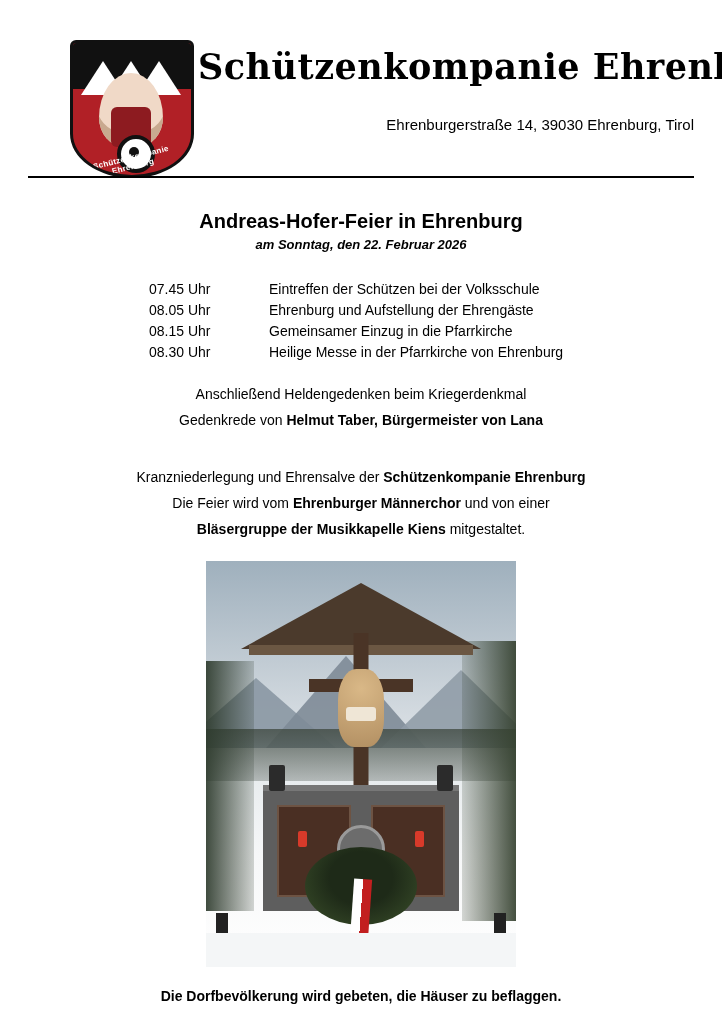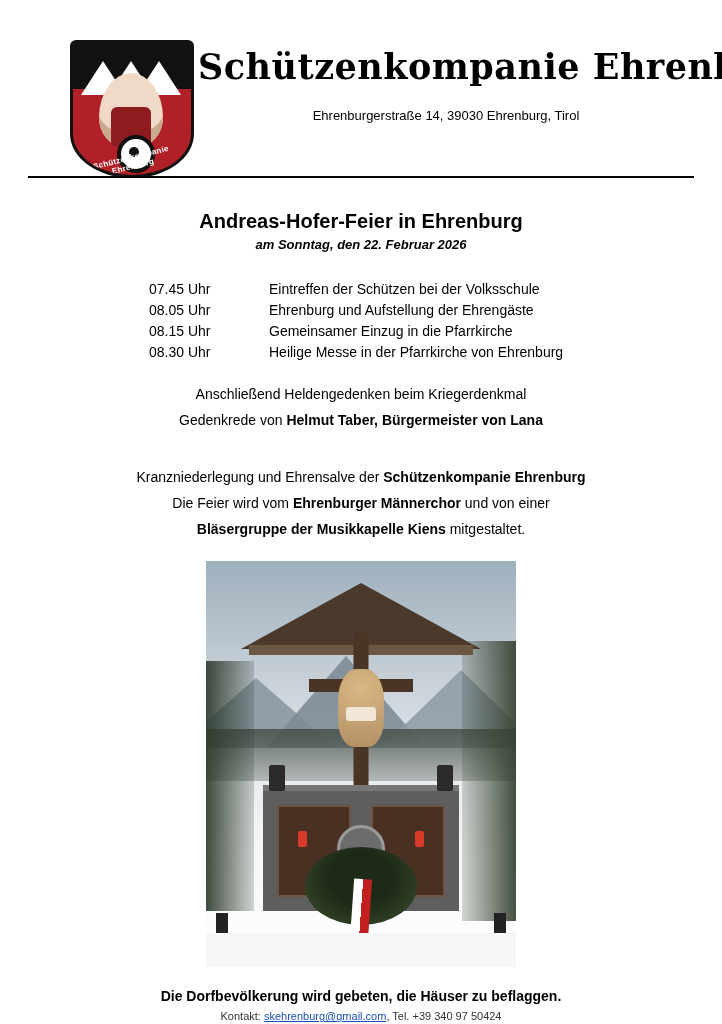--- a/index.html
+++ b/index.html
@@ -129,23 +129,23 @@
     font-weight: bold;
     font-size: 35px;
     letter-spacing: .5px;
     color: #000;
     white-space: nowrap;
   }
   .org-address {
     position: absolute;
     left: 170px;
     right: 0;
-    top: 80px;
-    text-align: center;
-    font-size: 13px;
+    top: 88px;
+    text-align: right;
+    font-size: 15px;
     color: #000;
   }
   .header-rule {
     position: absolute;
     left: 0;
     right: 0;
     bottom: 0;
     height: 2px;
     background: #000;
   }
@@ -514,19 +514,16 @@
       <div class="wreath"></div>
       <div class="ribbon"></div>
       <div class="post p1"></div>
       <div class="post p2"></div>
       <div class="chain"></div>
       <div class="snow-fg"></div>
     </div>
 
     <div class="footer">
       <div class="footer-note">Die Dorfbevölkerung wird gebeten, die Häuser zu beflaggen.</div>
-      <div class="footer-contact">
-        <span>Kontakt: </span><a href="#">skehrenburg@gmail.com</a><span>, Tel. +39 340 97 50424</span>
-      </div>
     </div>
 
   </div>
 </div>
 
 </body></html>

